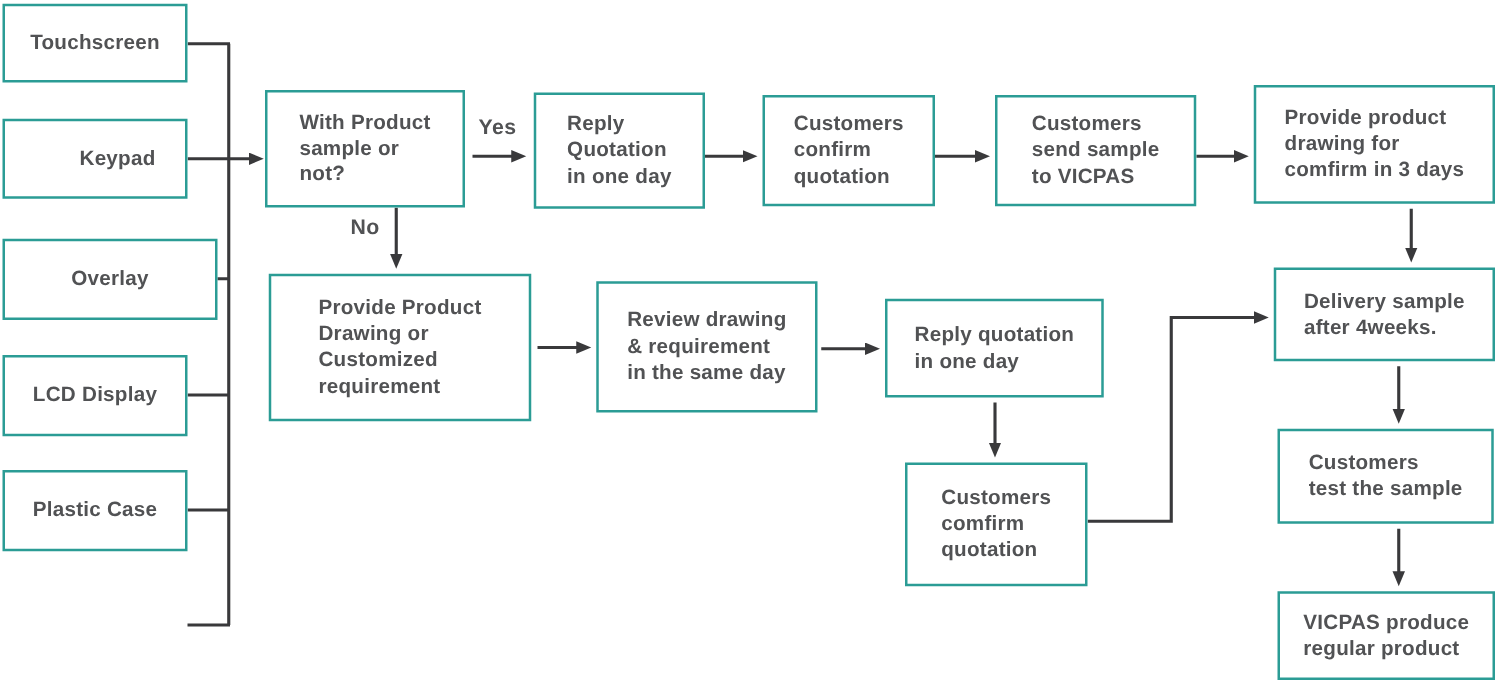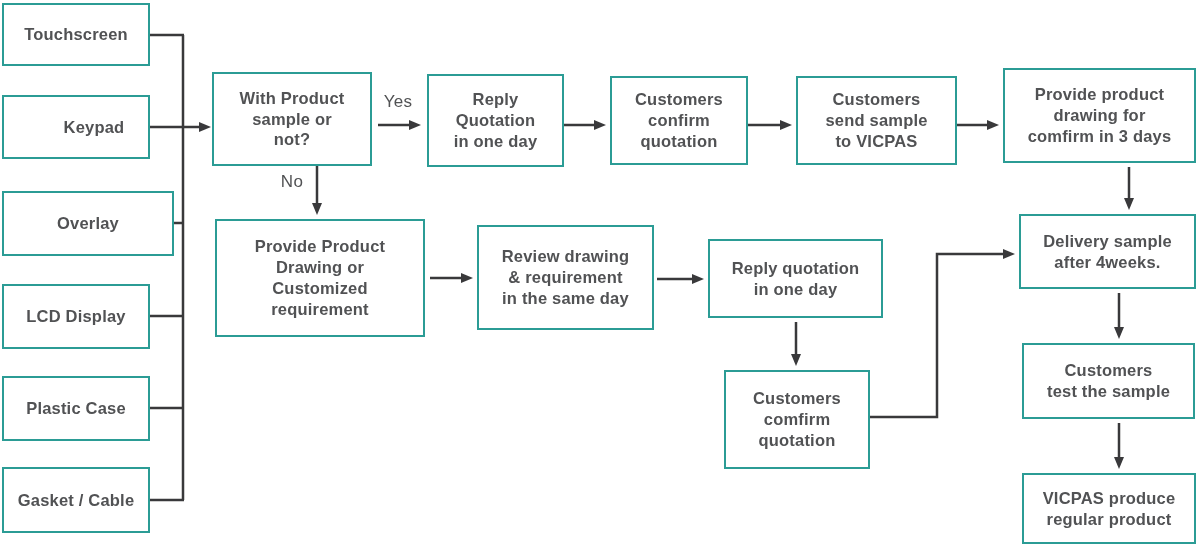--- a/index.html
+++ b/index.html
@@ -27,34 +27,33 @@
   .connector-layer line, .connector-layer polyline {
     stroke: var(--line);
     stroke-width: 2.5;
     fill: none;
   }
   .node {
     position: absolute;
     display: flex;
     align-items: center;
     justify-content: center;
-    text-align: center;
     border: 2px solid var(--box-border);
     background: var(--box-fill);
     color: var(--text);
     font-weight: 700;
     font-size: 16.5px;
     line-height: 1.27;
     letter-spacing: 0.2px;
     white-space: pre-line;
   }
   .edge-label {
     position: absolute;
     color: var(--text);
-    font-weight: 400;
+    font-weight: 700;
     font-size: 17px;
     letter-spacing: 0.3px;
     text-align: center;
   }
 </style>
 </head>
 <body>
 
 <div class="canvas">
 
@@ -87,21 +86,20 @@
     <line x1="1129" y1="167" x2="1129" y2="204" marker-end="url(#arrowhead)"></line>
     <line x1="1119" y1="293" x2="1119" y2="333" marker-end="url(#arrowhead)"></line>
     <line x1="1119" y1="423" x2="1119" y2="463" marker-end="url(#arrowhead)"></line>
   </svg>
 
   <div class="node" style="left:2px; top:3px; width:148px; height:63px;">Touchscreen</div>
   <div class="node" style="left:2px; top:95px; width:148px; height:64px;padding-left:36px;">Keypad</div>
   <div class="node" style="left:2px; top:191px; width:172px; height:65px;">Overlay</div>
   <div class="node" style="left:2px; top:284px; width:148px; height:65px;">LCD Display</div>
   <div class="node" style="left:2px; top:376px; width:148px; height:65px;">Plastic Case</div>
-  <div class="node" style="left:2px; top:467px; width:148px; height:66px;">Gasket / Cable</div>
 
   <div class="node" style="left:212px; top:72px; width:160px; height:94px;">With Product
 sample or
 not?</div>
   <div class="edge-label" style="left:374px; top:92px; width:48px;">Yes</div>
   <div class="edge-label" style="left:270px; top:172px; width:44px;">No</div>
   <div class="node" style="left:427px; top:74px; width:137px; height:93px;">Reply
 Quotation
 in one day</div>
   <div class="node" style="left:610px; top:76px; width:138px; height:89px;">Customers

